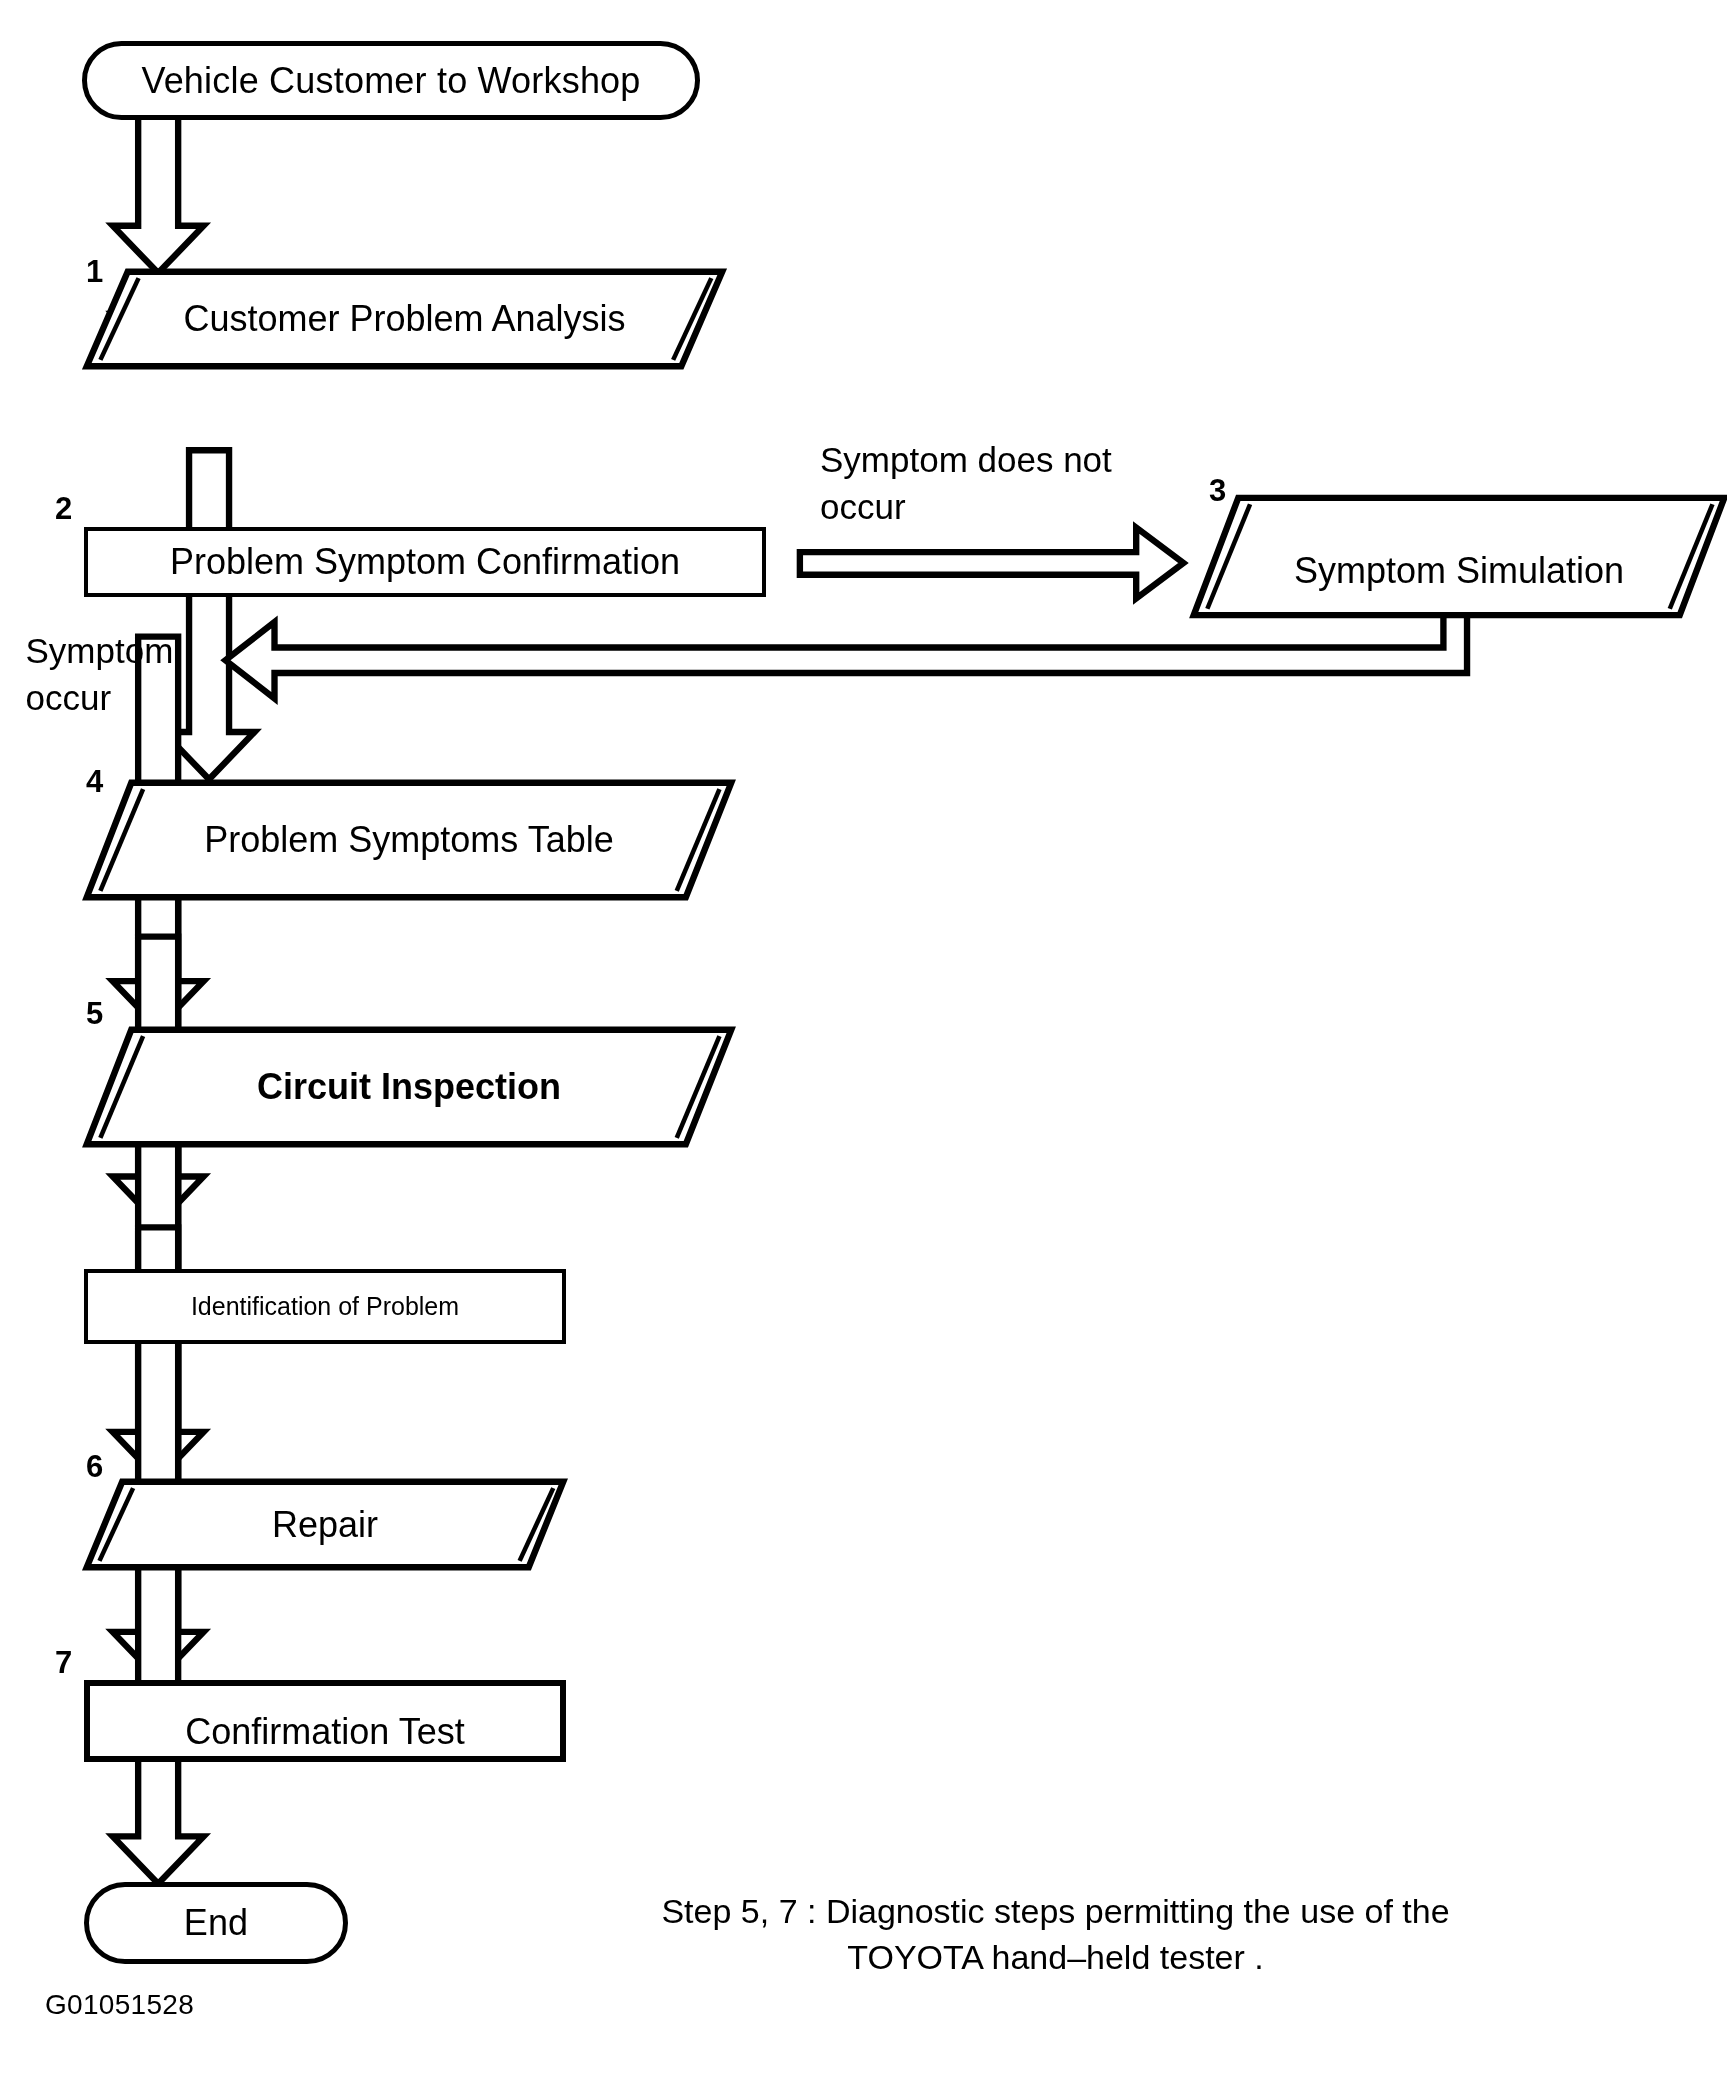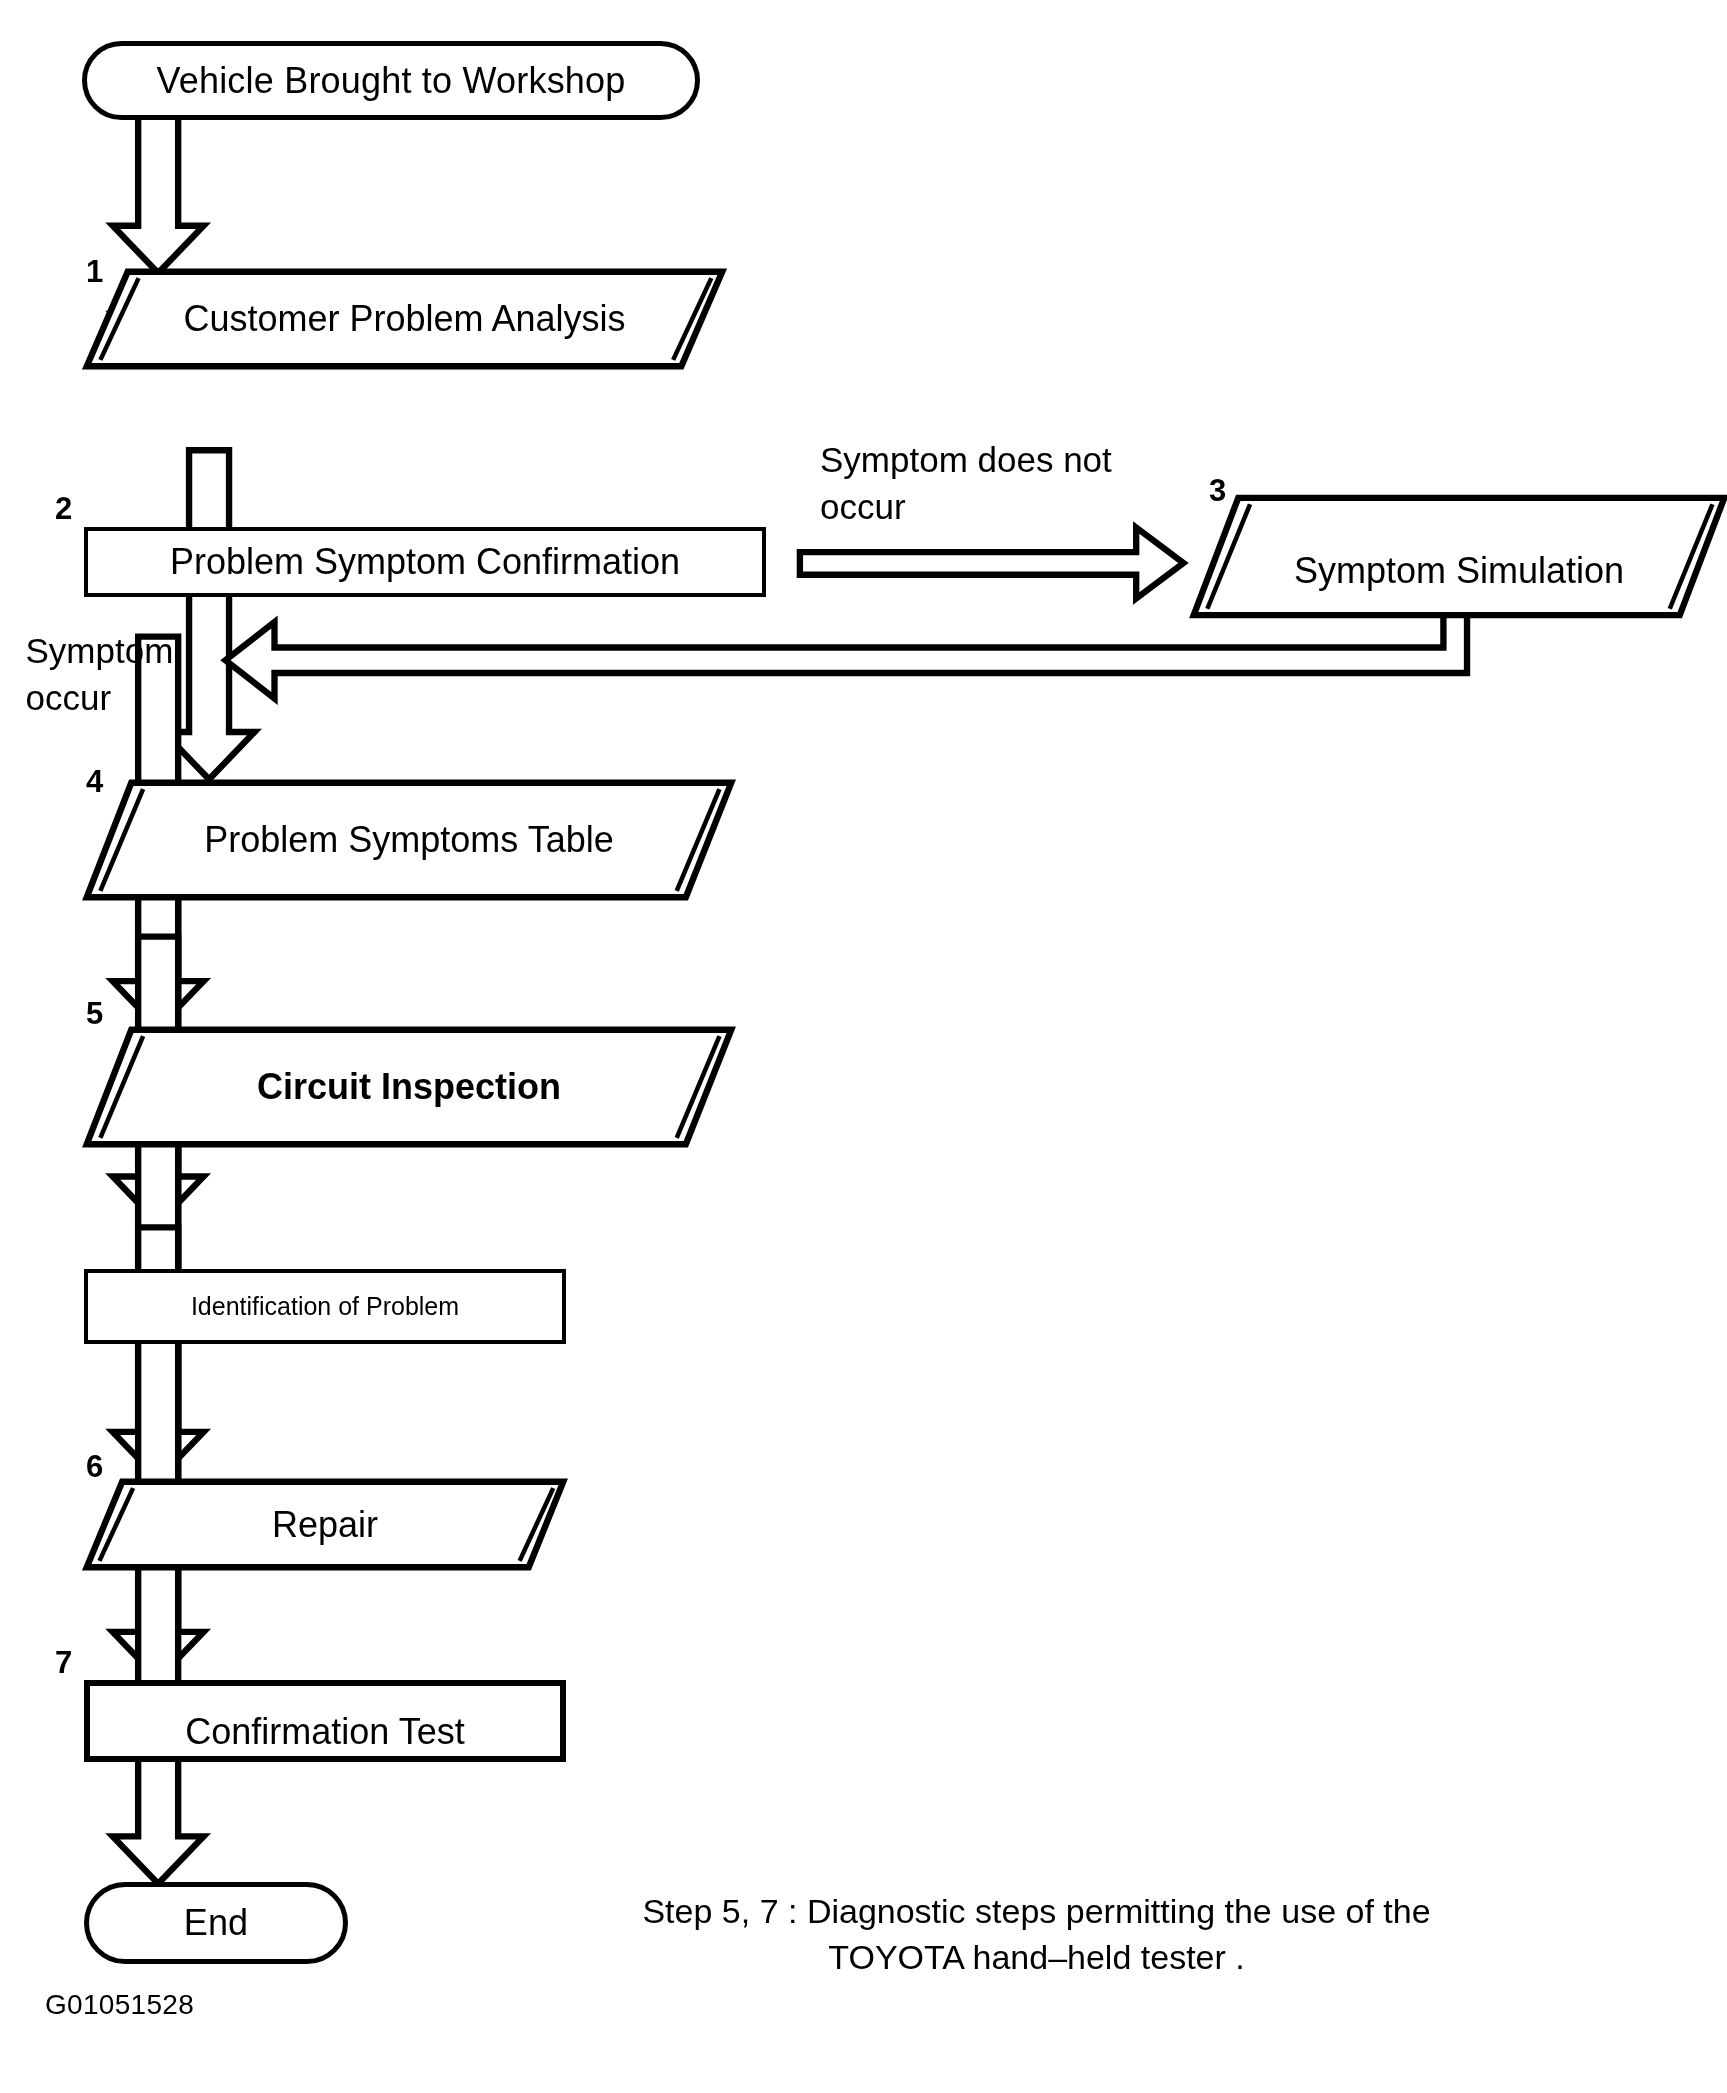--- a/index.html
+++ b/index.html
@@ -146,21 +146,21 @@
     <polygon points="152,880 196,880 196,1294 224,1294 174,1346 124,1294 152,1294"></polygon>
 
     <polygon points="152,1030 196,1030 196,1575 224,1575 174,1627 124,1575 152,1575"></polygon>
 
     <polygon points="152,1180 196,1180 196,1795 224,1795 174,1847 124,1795 152,1795"></polygon>
 
     <polygon points="152,1350 196,1350 196,2020 224,2020 174,2072 124,2020 152,2020"></polygon>
   </svg>
 
   <div class="node terminator" style="left:82px; top:41px; width:618px; height:79px;">
-    <span class="label">Vehicle Brought to Workshop</span>
+    <span class="label">Vehicle Customer to Workshop</span>
   </div>
 
   <div class="stepnum" style="left:86px; top:256px;">1</div>
   <div class="para-wrap" style="left:84px; top:269px; width:641px; height:100px;">
     <svg width="641" height="100" viewBox="0 0 705 110" xmlns="http://www.w3.org/2000/svg">
       <polygon points="48,3 702,3 657,107 3,107" fill="#ffffff" stroke="#000000" stroke-width="7" stroke-linejoin="miter"></polygon>
       <line x1="60" y1="10" x2="18" y2="100" stroke="#000000" stroke-width="5"></line>
       <line x1="690" y1="10" x2="648" y2="100" stroke="#000000" stroke-width="5"></line>
     </svg>
     <span class="label">Customer Problem Analysis</span>
@@ -225,17 +225,17 @@
   <div class="node rect thick" style="left:84px; top:1680px; width:482px; height:82px;">
     <span class="label" style="font-size:36px;margin-top:22px;">Confirmation Test</span>
   </div>
 
   <div class="node terminator" style="left:84px; top:1882px; width:264px; height:82px;">
     <span class="label">End</span>
   </div>
 
   <div class="figid" style="left:45px; top:1991px;">G01051528</div>
 
-  <div class="footnote" style="left:582px; top:1889px; width:909px;">Step 5, 7 : Diagnostic steps permitting the use of the
+  <div class="footnote" style="left:601px; top:1889px; width:909px;">Step 5, 7 : Diagnostic steps permitting the use of the
 TOYOTA hand–held tester .</div>
 
 </div>
 
 
 </body></html>

